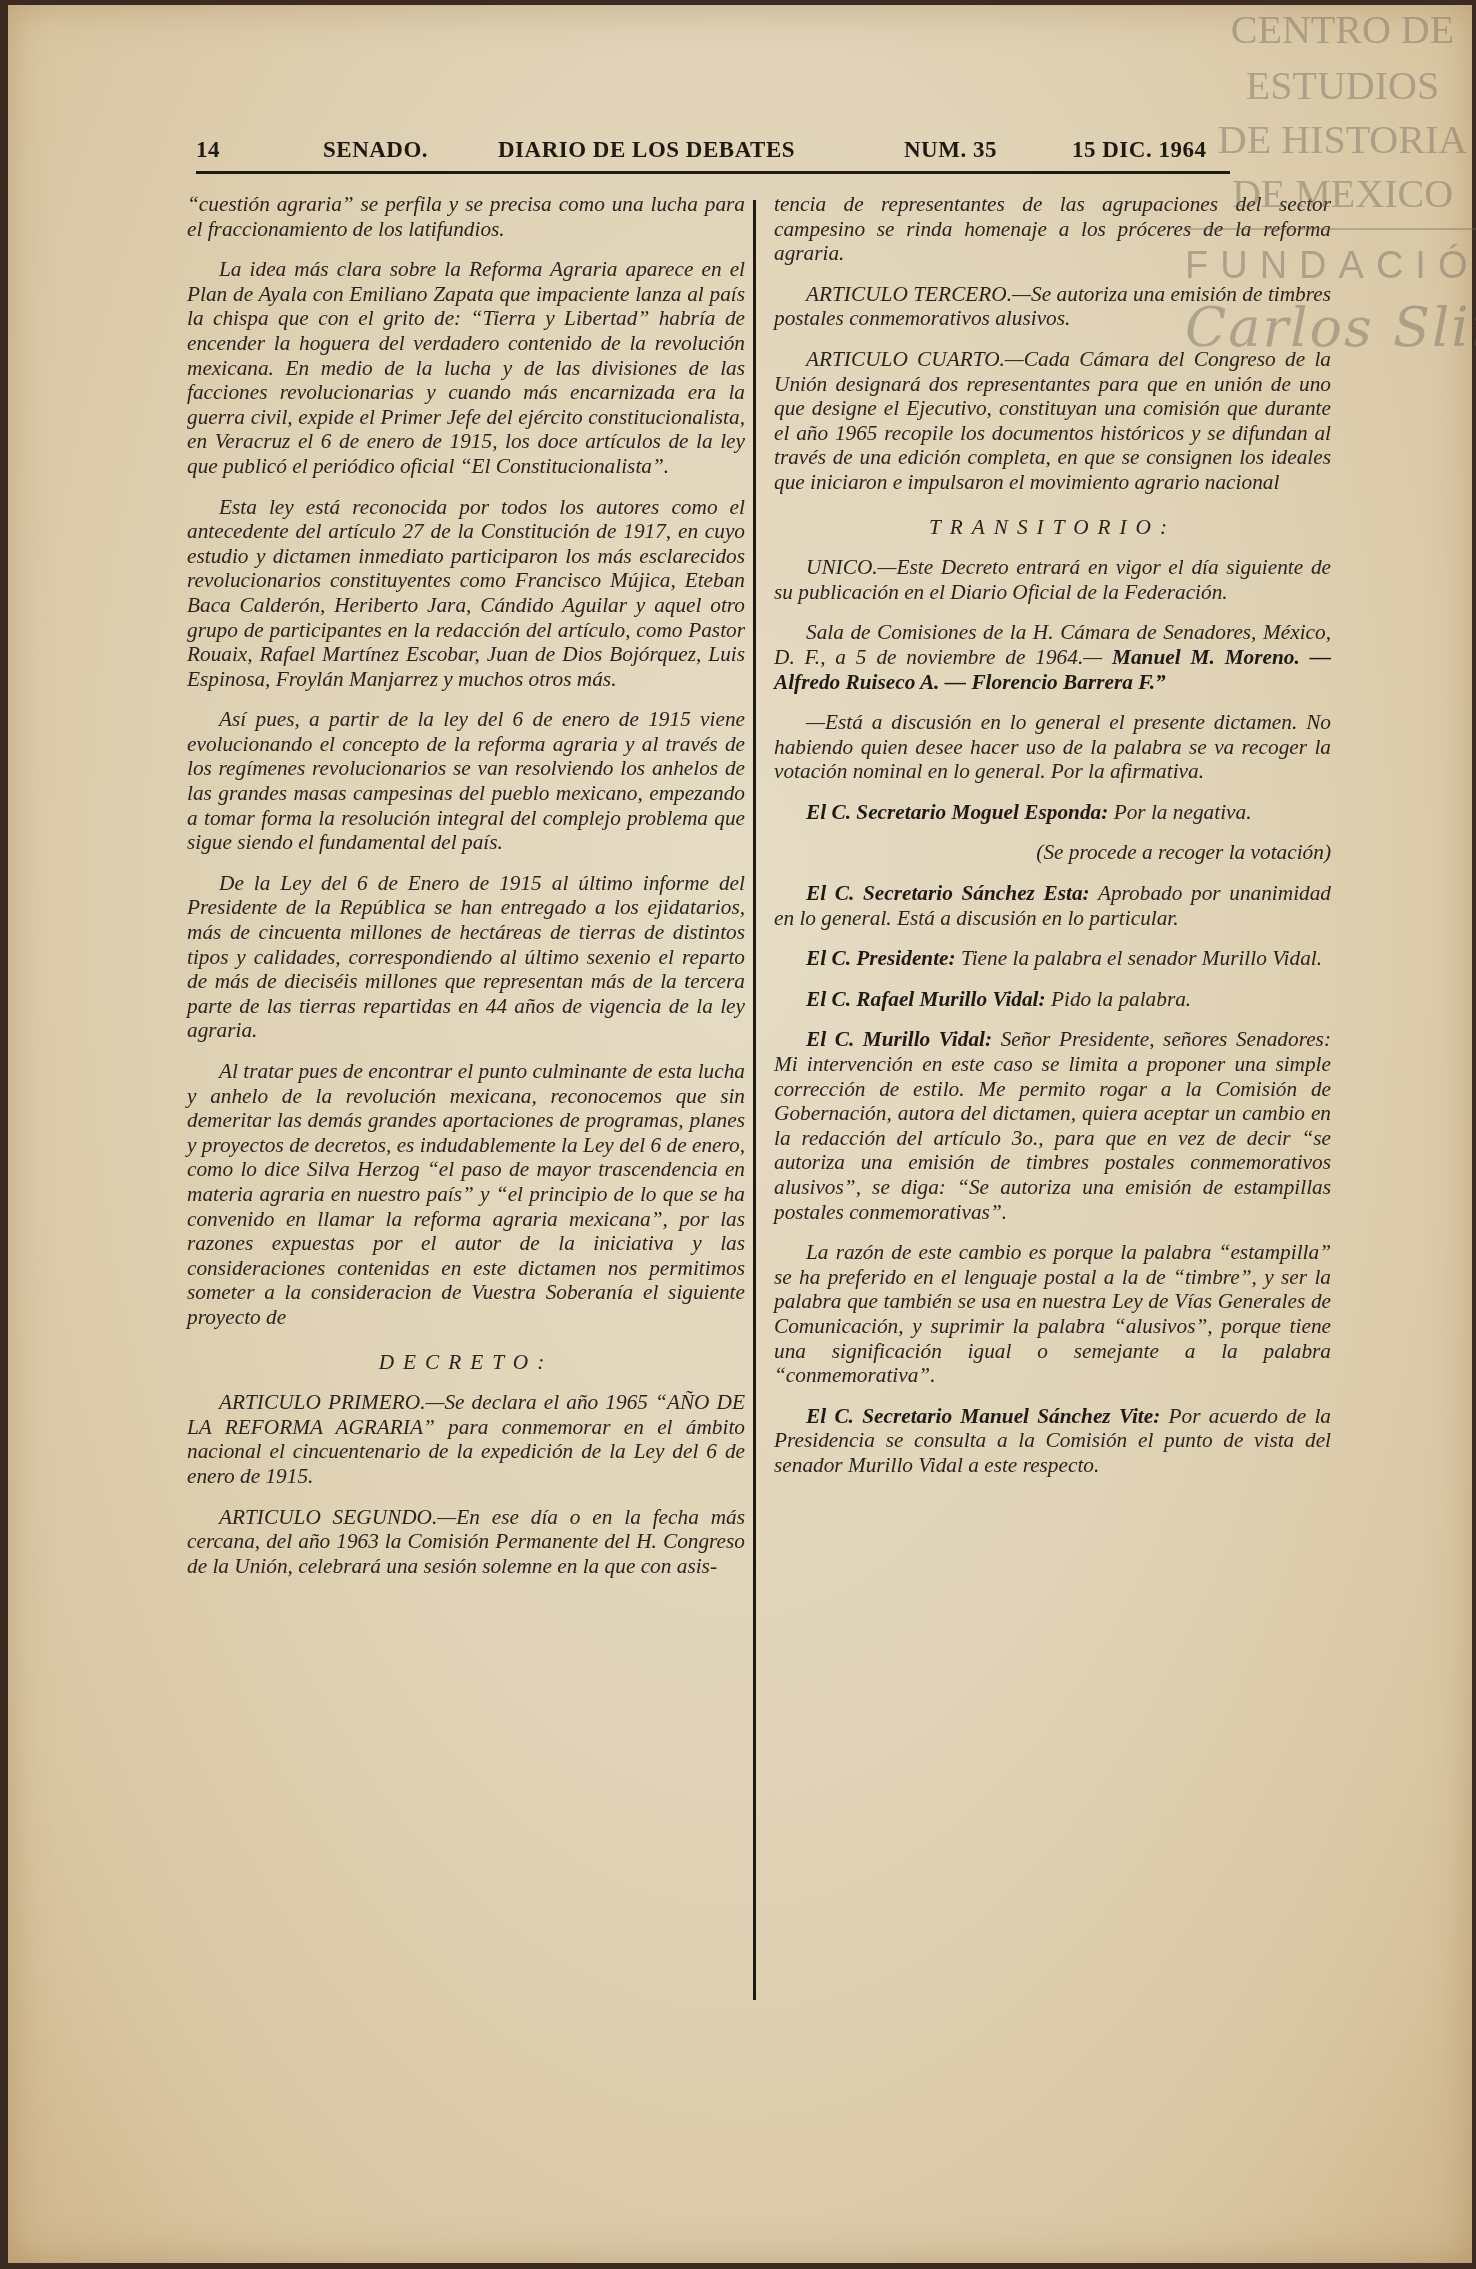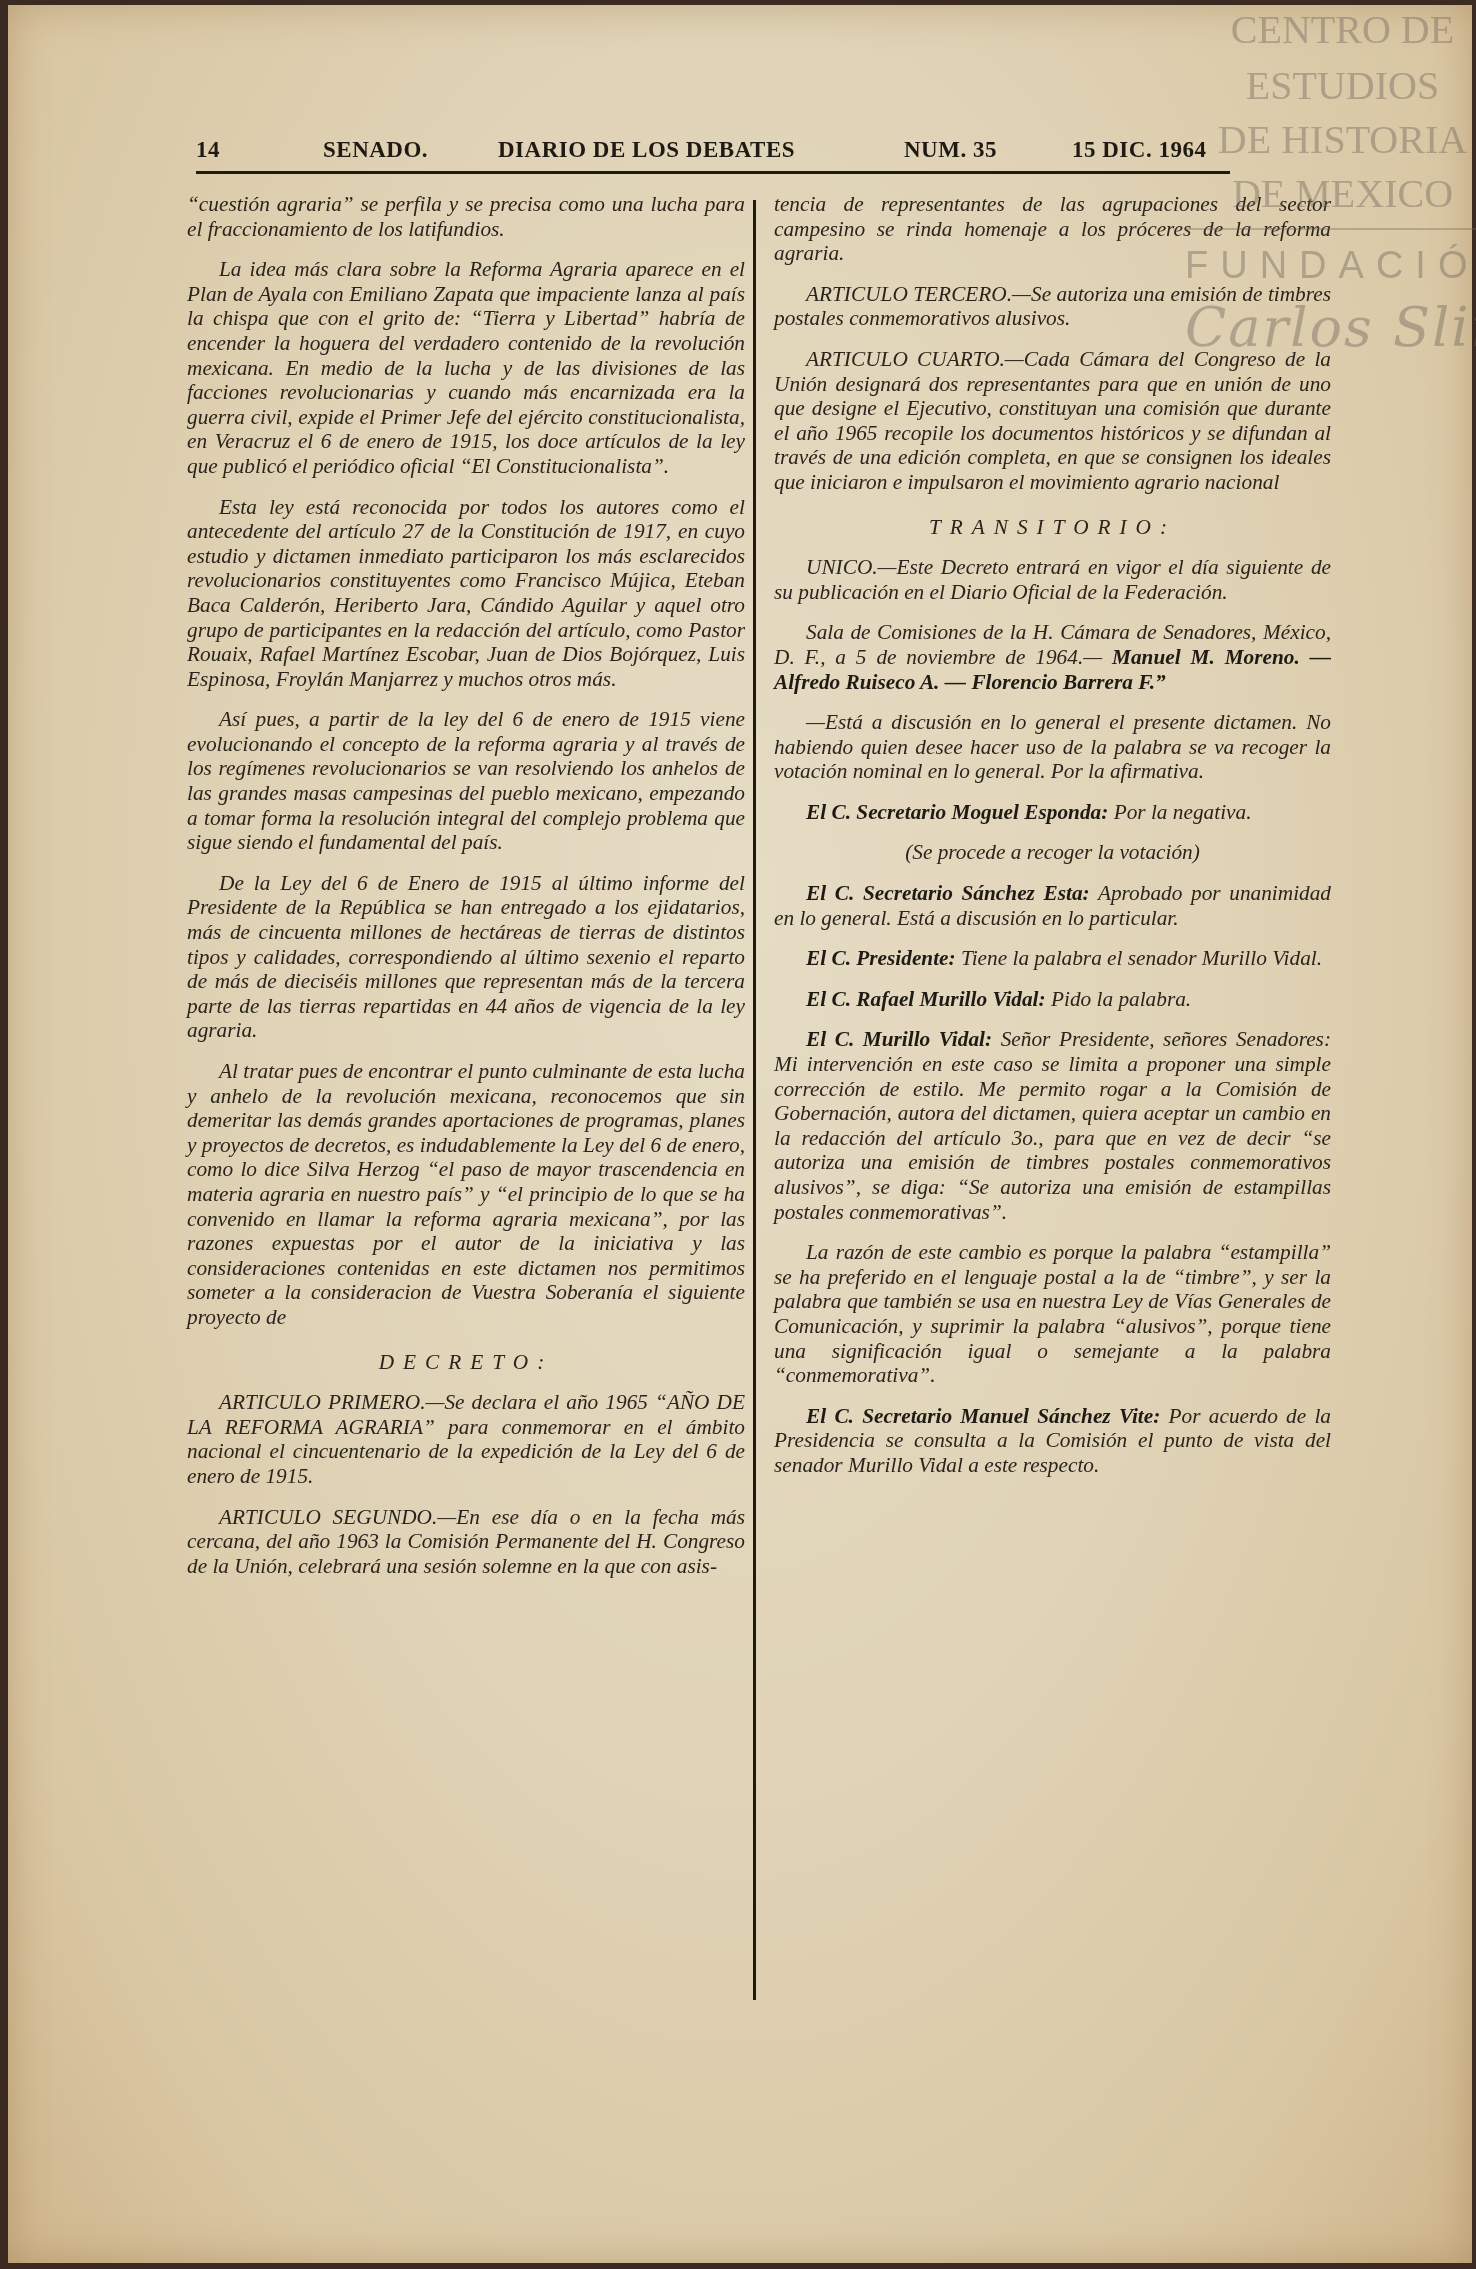--- a/index.html
+++ b/index.html
@@ -37,21 +37,21 @@
   .col {
     position: absolute; top: 187px;
     font-size: 21.3px; line-height: 24.6px; color: #2a241c;
     text-align: justify; hyphens: manual; font-style: italic;
   }
   .col-left { left: 179px; width: 558px; }
   .col-right { left: 766px; width: 557px; }
   .col p { margin: 0 0 16px 0; text-indent: 32px; }
   .col p.noindent { text-indent: 0; }
   .col p.center { text-align: center; text-indent: 0; letter-spacing: 9px; margin: 20px 0 16px 0; }
-  .col p.centerplain { text-align: center; text-indent: 0; }
+  .col p.centerplain { text-align: right; text-indent: 0; }
   .col b { font-weight: bold; color: #1f1a14; }
   .watermark {
     position: absolute; left: 1185px; top: 0; width: 291px; height: 370px;
     color: rgba(110,100,90,0.42); text-align: center;
     font-family: "Liberation Serif", serif;
   }
   .wm-line { position: absolute; left: 12px; width: 291px; font-size: 40px; line-height: 44px; white-space: nowrap; }
   .wm1 { top: 8px; }
   .wm2 { top: 64px; }
   .wm3 { top: 118px; }

